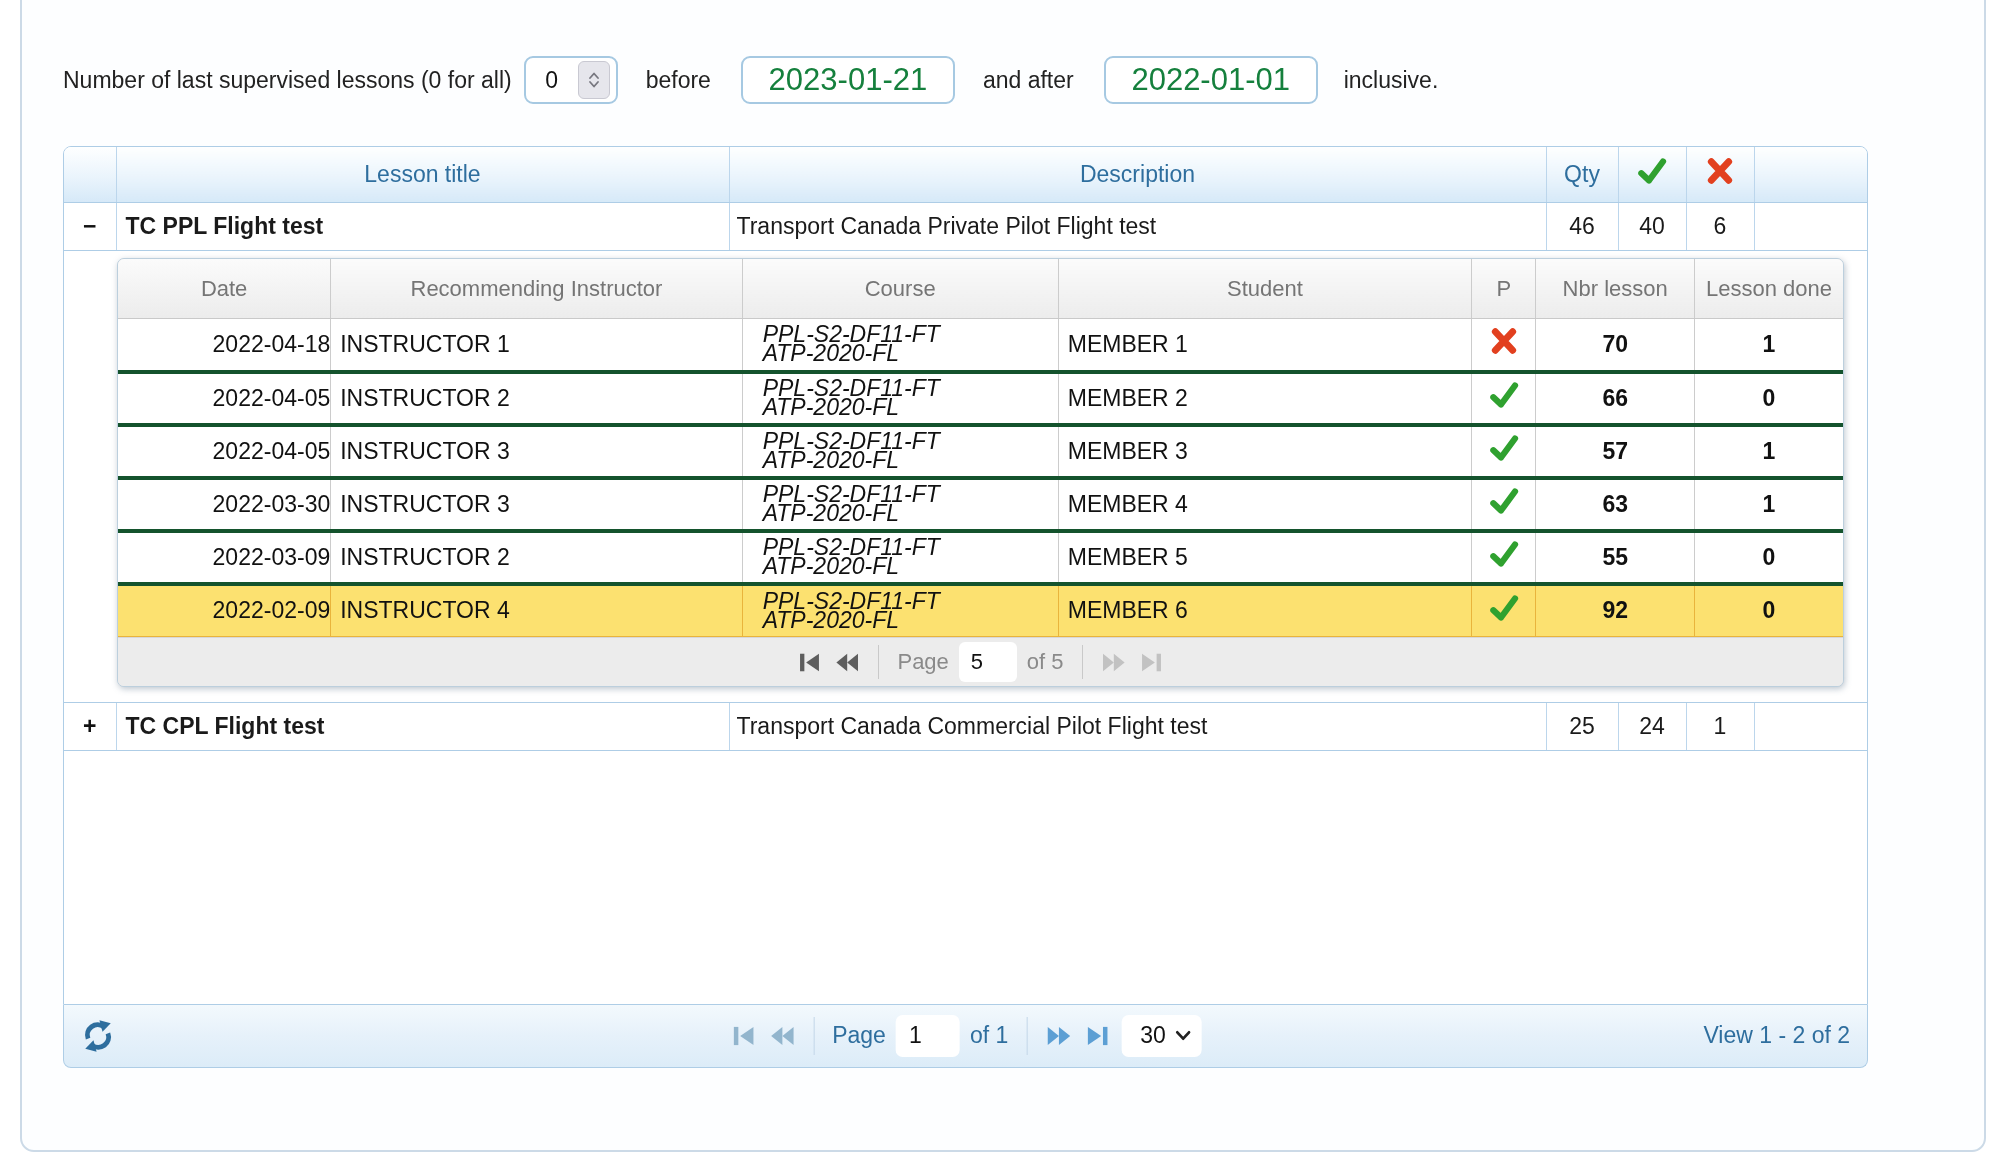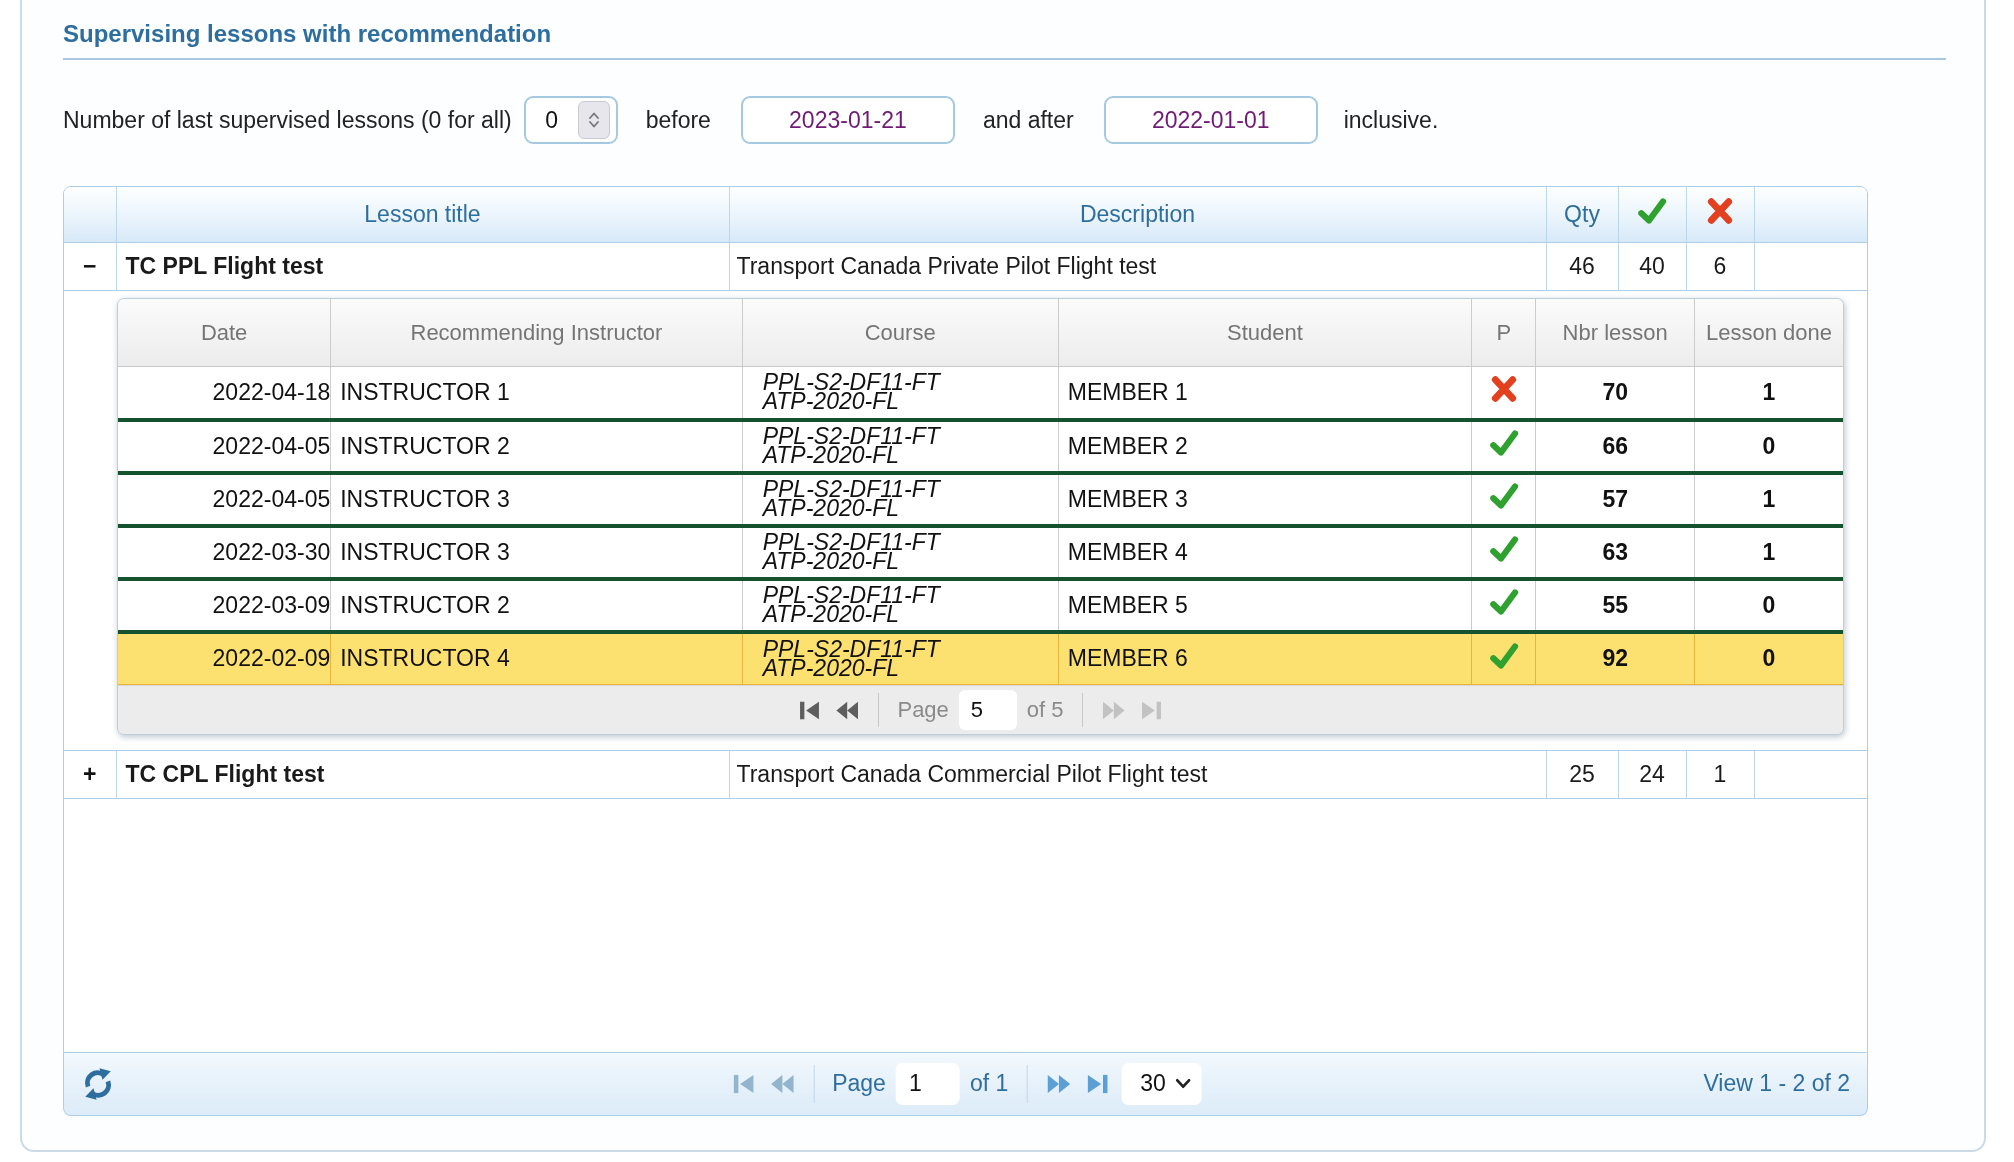--- a/index.html
+++ b/index.html
@@ -30,22 +30,22 @@
     width:52px; border:none; outline:none; text-align:center; font-size:23px;
     font-family:"Liberation Sans", sans-serif; background:transparent; color:#111;
   }
   .spin-btns {
     width:32px; height:38px; margin-right:3px; background:#e6e6ec;
     border:1px solid #c9c9d2; border-radius:6px;
     display:flex; align-items:center; justify-content:center;
   }
   .txt-input {
     height:48px; background:#fff; border:2px solid #a6c9e2; border-radius:9px;
-    text-align:center; font-size:23px; font-family:"Liberation Sans", sans-serif;
-    color:#701a75; outline:none;
+    text-align:center; font-size:31px; font-family:"Liberation Sans", sans-serif;
+    color:#15803d; outline:none;
   }
   .date-input { width:214px; }
   .sp { display:inline-block; }
   .m-l-28{margin-left:28px;} .m-l-30{margin-left:30px;} .m-l-26{margin-left:26px;}
 
   
   .grid { margin-top:42px; width:1805px; }
   .grid-box { border:1px solid #aecde6; border-radius:8px 8px 0 0; background:#fff; overflow:hidden; }
   table { border-collapse:collapse; table-layout:fixed; width:100%; }
   .outer-table th {
@@ -63,21 +63,21 @@
   .cell-num { text-align:center; }
   .subgrid-cell { padding:7px 25px 15px 53px; border-left:none !important; }
   .filler-cell { height:253px; border-left:none !important; border-bottom:none !important; }
 
   
   .sub-box {
     border:1px solid #bccfdd; border-radius:7px; overflow:hidden; background:#ececec;
     box-shadow:1px 2px 6px rgba(110,130,150,0.45);
   }
   .sub-table th {
-    height:68px; background:linear-gradient(180deg,#fbfbfb,#ececec);
+    height:60px; background:linear-gradient(180deg,#fbfbfb,#ececec);
     color:#757575; font-size:22px; font-weight:normal; text-align:center;
     border-left:1px solid #cccccc; border-bottom:1px solid #c9c9c9; line-height:1.15;
   }
   .sub-table th:first-child { border-left:none; }
   .sub-table td {
     height:53px; background:#fff; font-size:23px; color:#111;
     border-left:1px solid #cccccc; border-top:4px solid #14532d;
   }
   .sub-table tr:first-child td { border-top:none; }
   .sub-table td:first-child { border-left:none; }
@@ -126,21 +126,20 @@
   .refresh-btn { display:flex; align-items:center; cursor:pointer; }
   .pager-btn { display:flex; align-items:center; cursor:pointer; }
   .icon-slot { display:inline-flex; align-items:center; }
 </style>
 </head>
 <body>
 
 <div class="panel">
   <div class="panel-inner">
 
-    <div class="page-title">Supervising lessons with recommendation</div>
 
     <div class="filter-row">
       <span class="lbl">Number of last supervised lessons (0 for all)</span>
       <div class="spinner">
         <input value="0" style="">
         <div class="spin-btns">
           <span class="icon-slot">
               <svg width="14" height="18" viewBox="0 0 12 18">
                 <path d="M2 7 L6 2.5 L10 7 M2 11 L6 15.5 L10 11" fill="none" stroke="#77777f" stroke-width="1.8" stroke-linecap="round" stroke-linejoin="round"></path>
               </svg>

